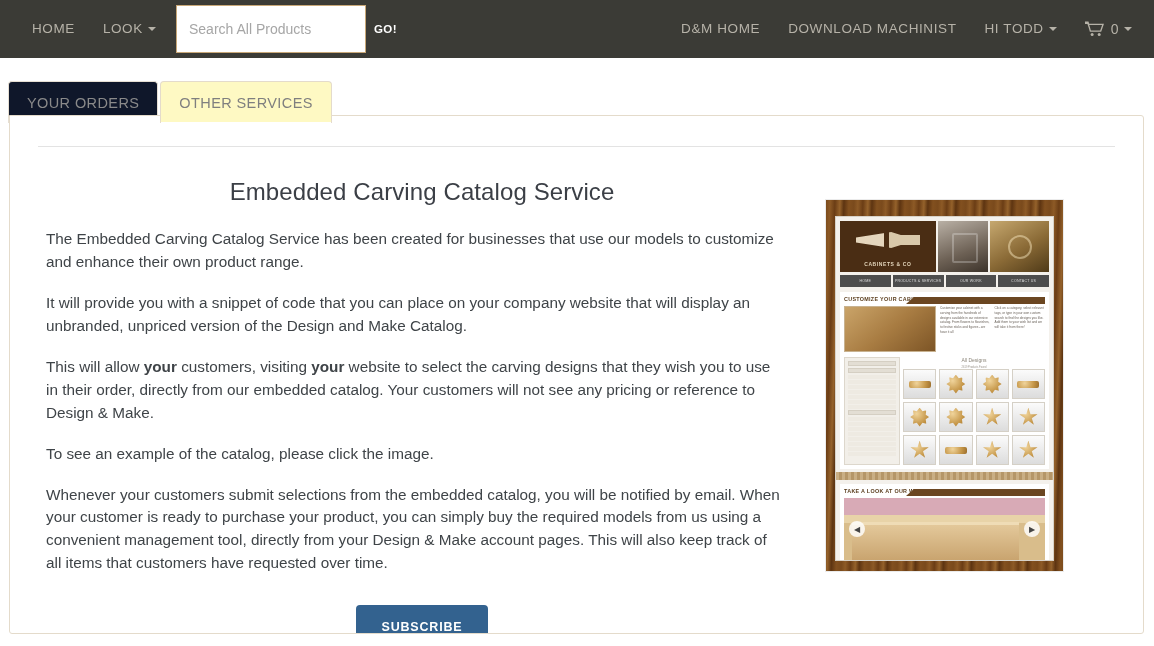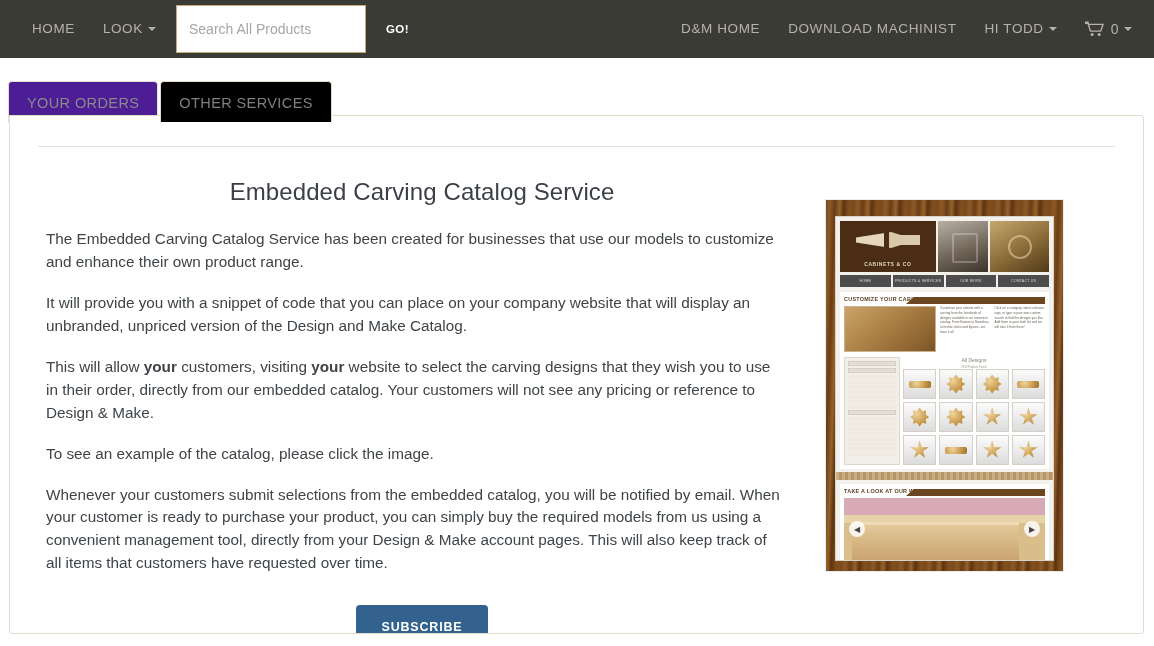--- a/index.html
+++ b/index.html
@@ -61,21 +61,21 @@
     outline: none;
   }
   .search-input::placeholder { color: #a6a6a6; }
   .go-btn {
     background: none;
     border: none;
     color: #ffffff;
     font-weight: bold;
     font-size: 11.5px;
     letter-spacing: 0.4px;
-    margin-left: 18px;
+    margin-left: 6px;
     cursor: pointer;
     font-family: "Liberation Sans", sans-serif;
     padding: 4px 2px;
   }
 
   .nav-right {
     position: absolute;
     right: 8px; top: 0;
     display: flex; align-items: center;
     height: 58px;
@@ -99,31 +99,31 @@
     margin-top: 17px;
   }
   .tab {
     height: 42px;
     display: flex; align-items: center;
     padding: 0 18px;
     margin-right: 2px;
     font-size: 14.5px;
     letter-spacing: 0.4px;
     color: #8a8a8a;
-    background: #4c1d95;
+    background: #0f172a;
     border: 1px solid #e6dfd3;
     border-bottom: none;
     border-radius: 4px 4px 0 0;
     cursor: pointer;
     white-space: nowrap;
     position: relative;
     user-select: none;
   }
   .tab.active {
-    background: #000000;
+    background: #fef9c3;
     color: #7f7f7f;
     border-color: #e4dbcb;
     z-index: 3;
   }
   .tab.active::after {
     content: "";
     position: absolute;
     left: 0; right: 0; bottom: -1px;
     height: 2px;
     background: #ffffff;

